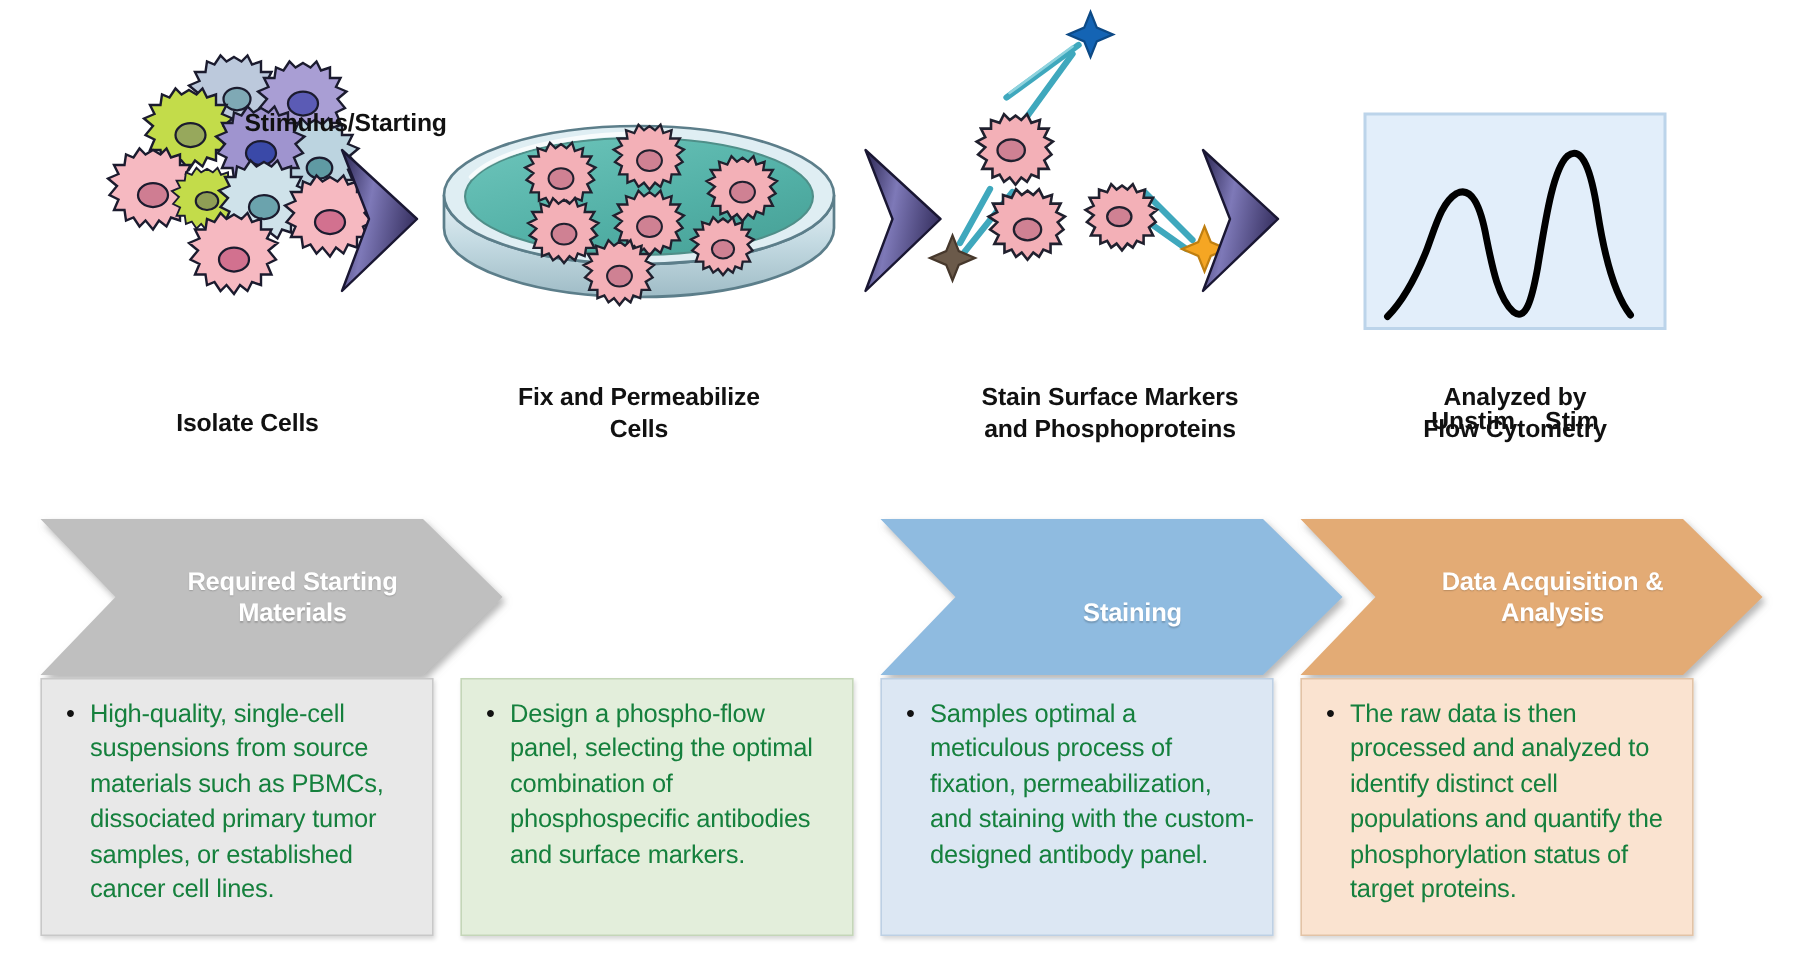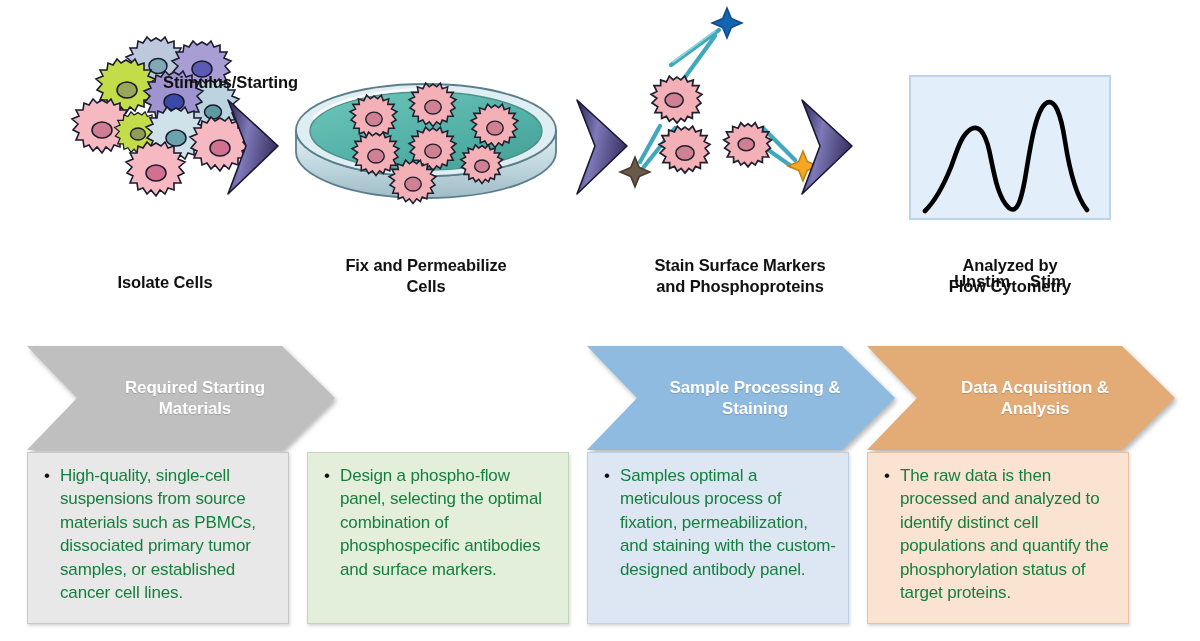--- a/index.html
+++ b/index.html
@@ -375,21 +375,21 @@
     </div>
   </div>
 
 
   <div class="chevron-wrap" style="left:587px; width:310px;">
     <svg width="310" height="108" viewBox="0 0 310 108" class="svg-art">
       <path d="M0,2 L255,2 L308,54 L255,106 L0,106 L50,54 Z" fill="#8fbbe0" filter="url(#chshadow)"></path>
     </svg>
     <div class="chevron-label">
       <span>
-        <span>Sample Processing &amp;</span><br>
+        <br>
         <span>Staining</span>
       </span>
     </div>
   </div>
 
   <div class="chevron-wrap" style="left:867px; width:310px;">
     <svg width="310" height="108" viewBox="0 0 310 108" class="svg-art">
       <path d="M0,2 L255,2 L308,54 L255,106 L0,106 L50,54 Z" fill="#e3ab74" filter="url(#chshadow)"></path>
     </svg>
     <div class="chevron-label">

